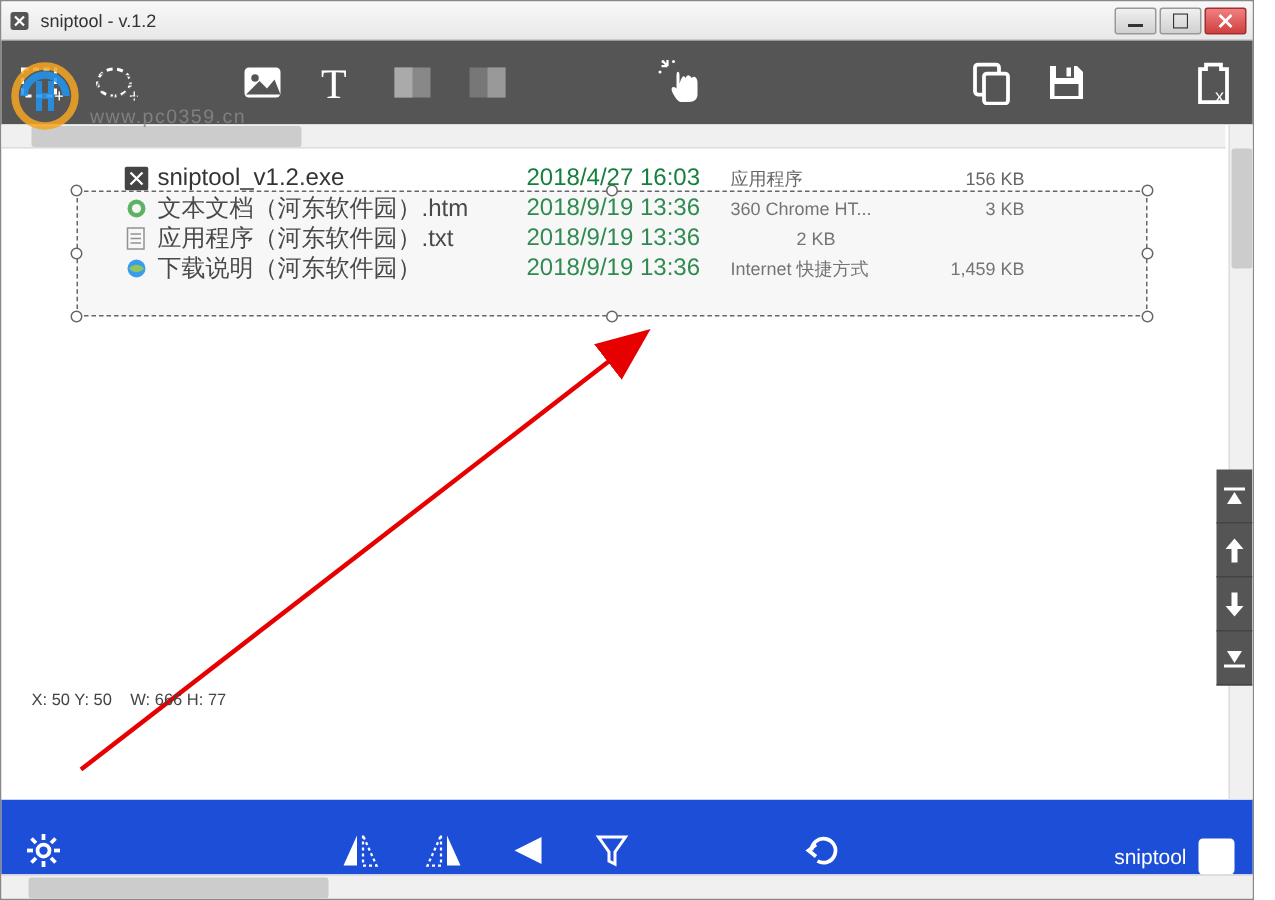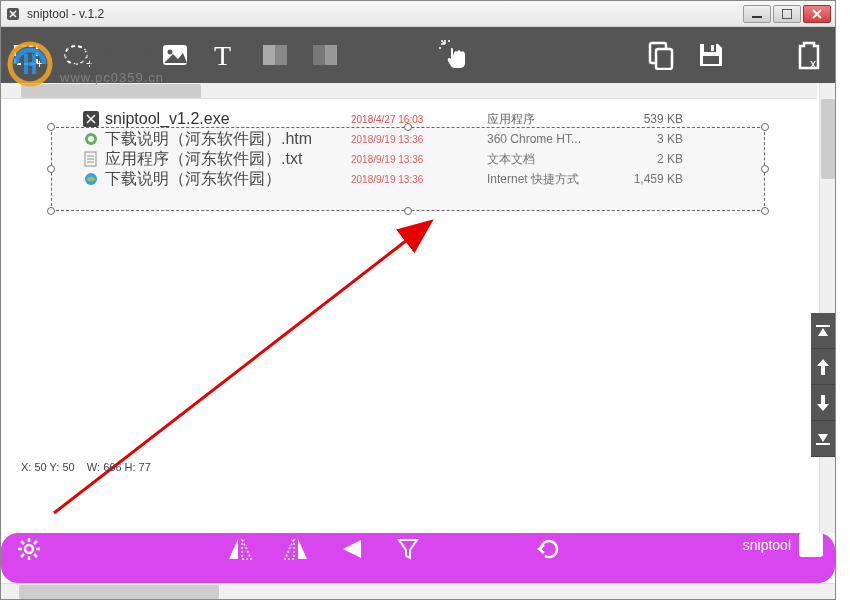--- a/index.html
+++ b/index.html
@@ -26,35 +26,35 @@
     .vscroll { position: absolute; right: 0; top: 0; bottom: 0; width: 16px; background: #f0f0f0; border-left: 1px solid #ddd; }
     .vthumb { position: absolute; top: 16px; height: 80px; width: 14px; left: 1px; background: #ccc; border-radius: 2px; }
     
     .canvas { position: absolute; left: 18px; top: 20px; right: 20px; bottom: 0; }
     
     .snip-image { position: absolute; left: 40px; top: 0; width: 700px; height: 120px; background: #fff; }
     .file-list { padding: 6px 0 0 24px; font-size: 12px; }
     .file-row { display: flex; align-items: center; height: 20px; gap: 6px; }
     .file-icon { width: 16px; height: 16px; display: inline-flex; align-items: center; justify-content: center; }
     .file-name { width: 240px; color: #333; font-size: 16px; }
-    .file-date { width: 130px; color: #ef4444; font-size: 10px; }
+    .file-date { width: 130px; color: #15803d; font-size: 16px; }
     .file-type { width: 120px; color: #666; font-size: 12px; }
     .file-size { width: 70px; color: #666; font-size: 12px; text-align: right; }
     
     .selection-rect { position: absolute; border: 1px dashed #666; background: rgba(200,200,200,0.15); }
     .sel-handle { position: absolute; width: 8px; height: 8px; background: #fff; border: 1px solid #666; border-radius: 50%; }
     
     .arrow-svg { position: absolute; left: 30px; top: 110px; pointer-events: none; }
     
     .side-tools { position: absolute; right: 0; top: 230px; width: 24px; background: #555; display: flex; flex-direction: column; }
     .side-btn { height: 36px; display: flex; align-items: center; justify-content: center; color: #fff; cursor: pointer; border-bottom: 1px solid #444; }
     
     .status-coords { position: absolute; left: 20px; bottom: 60px; font-size: 11px; color: #444; }
     
-    .bottom-bar { height: 50px; background: #d946ef; display: flex; align-items: flex-start; padding: 0 12px; gap: 24px; border-radius: 17px; }
+    .bottom-bar { height: 50px; background: #1d4ed8; display: flex; align-items: flex-end; padding: 0 12px; gap: 24px; }
     .bottom-spacer { flex: 1; }
     .brand-box { display: flex; align-items: center; gap: 8px; }
     .brand-text { color: #fff; font-size: 14px; }
     .brand-square { width: 24px; height: 24px; background: #fff; border-radius: 3px; }
     
     .bottom-scroll { height: 16px; background: #f0f0f0; border-top: 1px solid #ddd; position: relative; }
     .bthumb { position: absolute; left: 18px; width: 200px; height: 14px; top: 1px; background: #ccc; border-radius: 2px; }
     
     .watermark { position: absolute; left: 6px; top: 40px; display: flex; align-items: center; gap: 6px; opacity: 0.85; }
     .watermark-logo { width: 48px; height: 48px; }
@@ -183,46 +183,45 @@
           <div class="file-row">
             <span class="file-icon">
                 <svg width="16" height="16">
                   <rect width="16" height="16" fill="#444" rx="2"></rect>
                   <path d="M4 4 L12 12 M12 4 L4 12" stroke="#fff" stroke-width="1.5"></path>
                 </svg>
               </span>
             <span class="file-name">sniptool_v1.2.exe</span>
             <span class="file-date">2018/4/27 16:03</span>
             <span class="file-type">应用程序</span>
-            <span class="file-size">539 KB</span>
+            <span class="file-size">156 KB</span>
           </div>
           <div class="file-row">
             <span class="file-icon">
                 <svg width="16" height="16">
                   <circle cx="8" cy="8" r="6" fill="#4caf50"></circle>
                   <circle cx="8" cy="8" r="3" fill="#fff"></circle>
                 </svg>
               </span>
-            <span class="file-name">下载说明（河东软件园）.htm</span>
+            <span class="file-name">文本文档（河东软件园）.htm</span>
             <span class="file-date">2018/9/19 13:36</span>
             <span class="file-type">360 Chrome HT...</span>
             <span class="file-size">3 KB</span>
           </div>
           <div class="file-row">
             <span class="file-icon">
                 <svg width="16" height="16">
                   <rect x="2" y="1" width="11" height="14" fill="#fff" stroke="#888"></rect>
                   <line x1="4" y1="5" x2="11" y2="5" stroke="#888"></line>
                   <line x1="4" y1="8" x2="11" y2="8" stroke="#888"></line>
                   <line x1="4" y1="11" x2="11" y2="11" stroke="#888"></line>
                 </svg>
               </span>
             <span class="file-name">应用程序（河东软件园）.txt</span>
             <span class="file-date">2018/9/19 13:36</span>
-            <span class="file-type">文本文档</span>
             <span class="file-size">2 KB</span>
           </div>
           <div class="file-row">
             <span class="file-icon">
                 <svg width="16" height="16">
                   <circle cx="8" cy="8" r="6" fill="#2196f3"></circle>
                   <path d="M3 8 Q8 3 13 8 Q8 13 3 8" fill="#8bc34a"></path>
                 </svg>
               </span>
             <span class="file-name">下载说明（河东软件园）</span>

